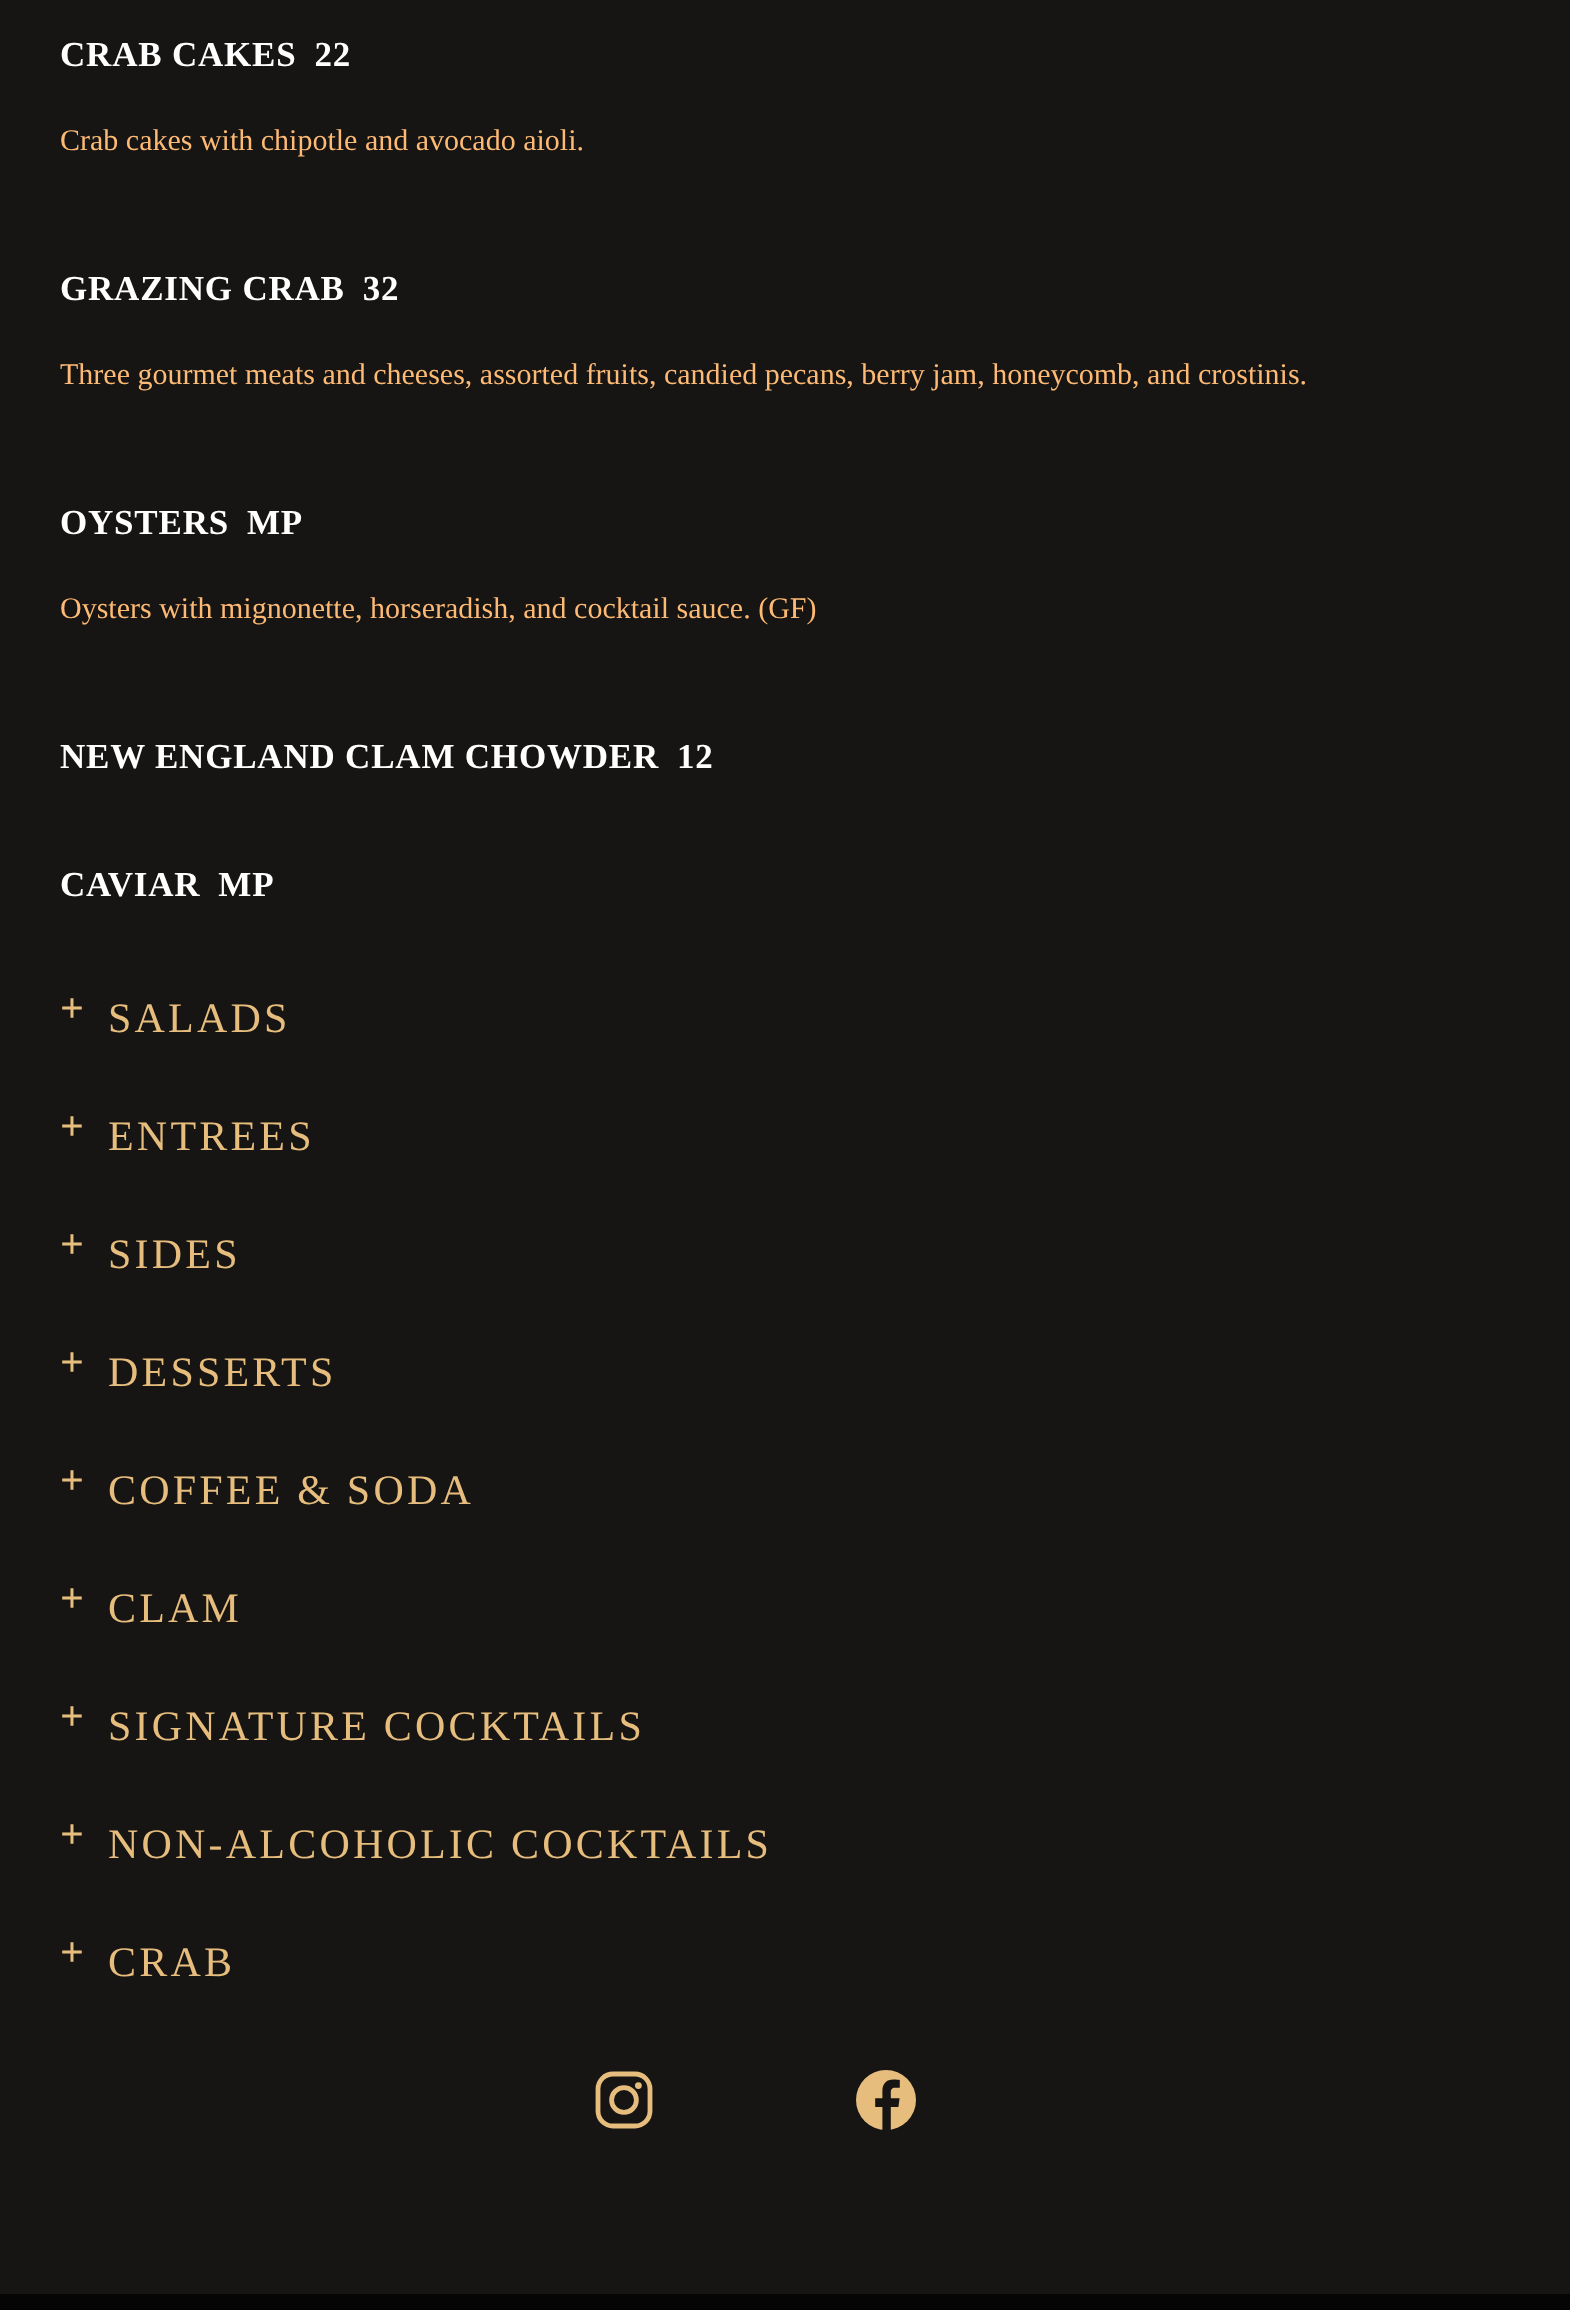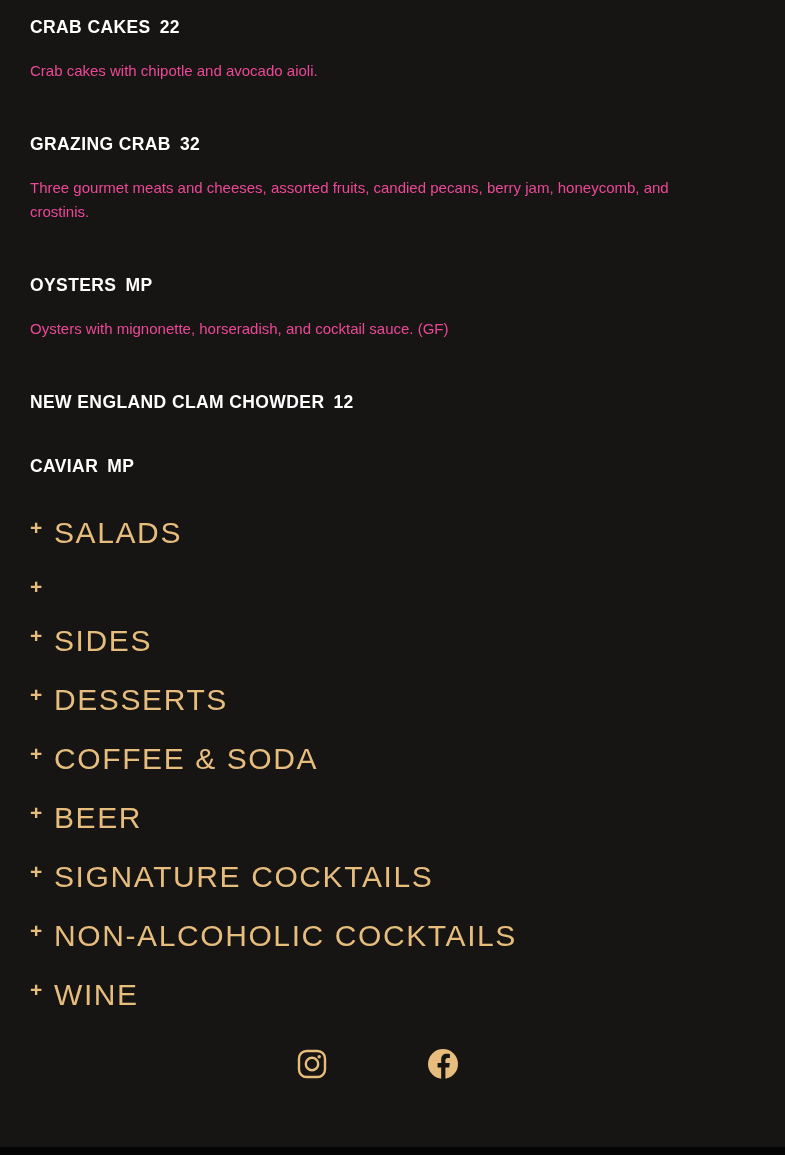--- a/index.html
+++ b/index.html
@@ -5,34 +5,35 @@
   * { margin: 0; padding: 0; box-sizing: border-box; }
   html, body {
     width: 785px; height: 1155px;
     background: #171513;
     font-family: "Liberation Sans", sans-serif;
     overflow: hidden;
     position: relative;
   }
   .content {
     padding: 16px 61px 0 30px;
+    font-family: Liberation Serif, serif;
   }
   
   .menu-item { }
   .menu-item .item-title {
     color: #ffffff;
     font-size: 17.5px;
     font-weight: 700;
     letter-spacing: 0.4px;
     line-height: 22px;
     margin-bottom: 21px;
   }
   .menu-item .item-price { margin-left: 9px; }
   .menu-item .item-desc {
-    color: #ec4899;
+    color: #fdba74;
     font-size: 15px;
     font-weight: 400;
     line-height: 24px;
     max-width: 700px;
   }
   .menu-item .item-desc:empty { display: none; }
   .mb-withdesc { margin-bottom: 50px; }
   .mb-nodesc   { margin-bottom: 42px; }
   .mb-last     { margin-bottom: 40px; }
   
@@ -46,21 +47,21 @@
   .accordion-toggle {
     color: #e6bd7d;
     font-size: 21px;
     font-weight: 600;
     line-height: 22px;
     width: 24px;
     flex: 0 0 24px;
   }
   .accordion-label {
     color: #e6bd7d;
-    font-size: 30px;
+    font-size: 21px;
     font-weight: 400;
     letter-spacing: 1.6px;
   }
   
   .social-row {
     display: flex;
     justify-content: center;
     align-items: center;
     gap: 97px;
     margin-top: 36px;
@@ -104,48 +105,49 @@
     <div class="item-title"><span>CAVIAR</span><span class="item-price">MP</span></div>
 
   </div>
 
   <div class="accordion-row">
     <span class="accordion-toggle">+</span>
     <span class="accordion-label">SALADS</span>
   </div>
   <div class="accordion-row">
     <span class="accordion-toggle">+</span>
+    <span class="accordion-label">ENTREES</span>
   </div>
   <div class="accordion-row">
     <span class="accordion-toggle">+</span>
     <span class="accordion-label">SIDES</span>
   </div>
   <div class="accordion-row">
     <span class="accordion-toggle">+</span>
     <span class="accordion-label">DESSERTS</span>
   </div>
   <div class="accordion-row">
     <span class="accordion-toggle">+</span>
     <span class="accordion-label">COFFEE &amp; SODA</span>
   </div>
   <div class="accordion-row">
     <span class="accordion-toggle">+</span>
-    <span class="accordion-label">BEER</span>
+    <span class="accordion-label">CLAM</span>
   </div>
   <div class="accordion-row">
     <span class="accordion-toggle">+</span>
     <span class="accordion-label">SIGNATURE COCKTAILS</span>
   </div>
   <div class="accordion-row">
     <span class="accordion-toggle">+</span>
     <span class="accordion-label">NON-ALCOHOLIC COCKTAILS</span>
   </div>
   <div class="accordion-row">
     <span class="accordion-toggle">+</span>
-    <span class="accordion-label">WINE</span>
+    <span class="accordion-label">CRAB</span>
   </div>
 
   <div class="social-row">
     <a class="social-btn">
       <svg viewBox="0 0 34 34">
         <rect x="4" y="4" width="26" height="26" rx="7.5" fill="none" stroke="#e6bd7d" stroke-width="2.4"></rect>
         <circle cx="17" cy="17" r="6.2" fill="none" stroke="#e6bd7d" stroke-width="2.4"></circle>
         <circle cx="24.2" cy="9.8" r="1.7" fill="#e6bd7d"></circle>
       </svg>
     </a>

